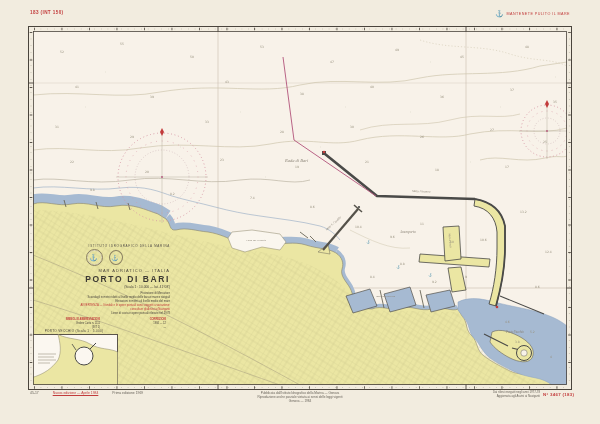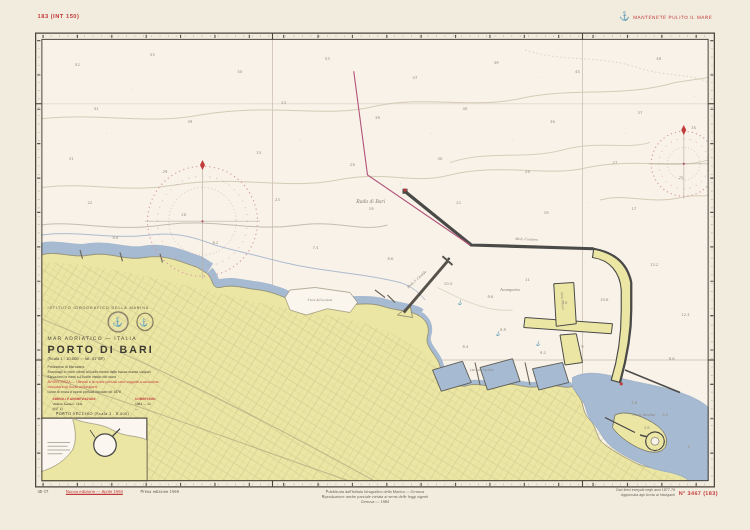--- a/index.html
+++ b/index.html
@@ -12,21 +12,21 @@
   .red{color:#c23b3b;}
   .tl-num{left:30px;top:10px;font-size:4.6px;font-weight:bold;letter-spacing:.4px;}
   .tr-slogan{right:30px;top:11px;font-size:3.7px;letter-spacing:.45px;display:flex;align-items:center;gap:2px;}
   .tr-slogan .anch{font-size:7px;line-height:6px;}
   .bl-row{left:30px;top:391px;font-size:3.4px;display:flex;gap:14px;align-items:baseline;}
   .bl-row .u{text-decoration:underline;}
   .bc-block{left:180px;top:391px;width:240px;text-align:center;font-size:3.1px;line-height:1.35;}
   .br-block{left:470px;top:391px;width:70px;text-align:right;font-size:2.9px;line-height:1.3;}
   .br-num{left:543px;top:392px;font-size:4.4px;font-weight:bold;letter-spacing:.3px;}
   
-  .title-block{position:absolute;left:38px;top:244px;width:132px;text-align:left;color:#4a453d;}
+  .title-block{position:absolute;left:38px;top:244px;width:132px;text-align:right;color:#4a453d;}
   .tb-agency{font-size:3px;letter-spacing:.7px;color:#55504a;}
   .seals{display:flex;justify-content:center;align-items:center;gap:6px;margin:1px 0 2px;}
   .seal{border:.7px solid #8a8062;border-radius:50%;color:#8a8062;display:flex;align-items:center;justify-content:center;}
   .seal.s1{width:15px;height:15px;font-size:7px;box-shadow:inset 0 0 0 .7px #d8d2bc;}
   .seal.s2{width:12px;height:13px;font-size:6px;}
   .tb-region{font-size:4px;letter-spacing:1px;margin-top:1px;}
   .tb-title{font-size:8.5px;font-weight:bold;letter-spacing:1.6px;color:#3d3a33;margin-top:1px;}
   .tb-scale{font-size:3.3px;margin:1px 0 2px;}
   .tb-note{font-size:2.8px;line-height:1.45;}
   .tb-cols{display:flex;justify-content:center;gap:8px;margin-top:3px;}

